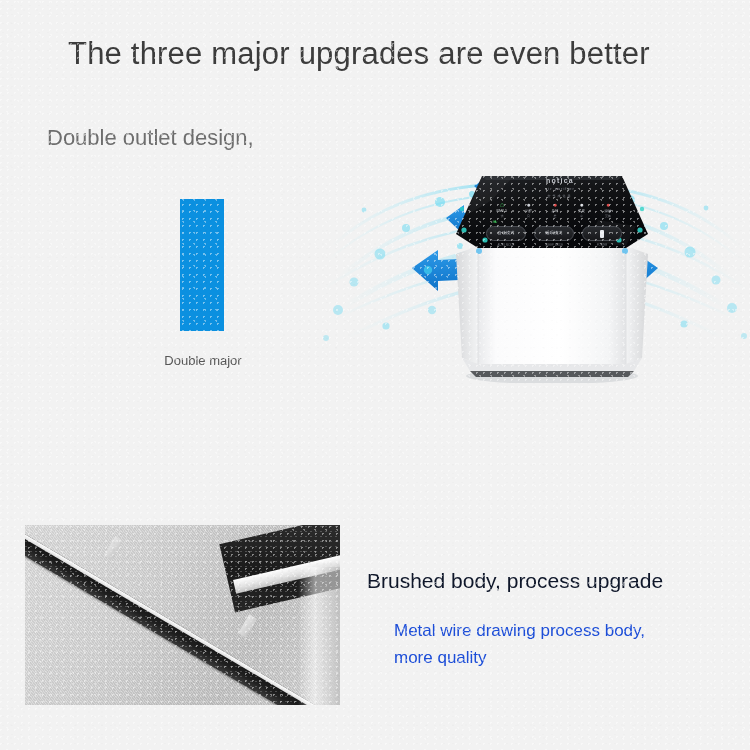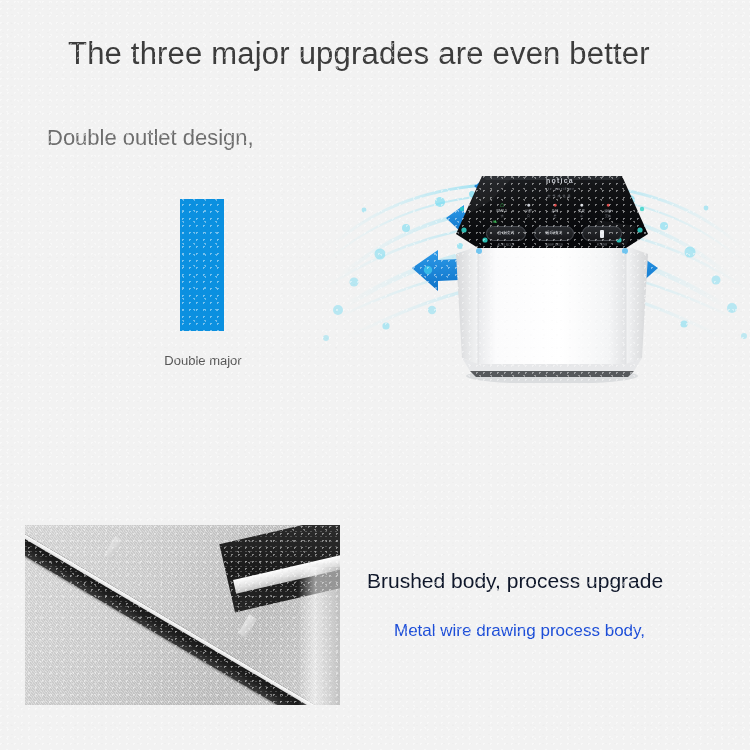--- a/index.html
+++ b/index.html
@@ -408,15 +408,16 @@
   <div class="tab t2"></div>
   <div class="corner"></div>
   <div class="corner-edge"></div>
   <div class="rightface"></div>
   <div class="grainp"></div>
 </div>
 
 <div class="br-title">Brushed body, process upgrade</div>
 <div class="br-sub">
   <div>Metal wire drawing process body,</div>
+  <div>more quality</div>
 </div>
 
 <div class="grain"></div>
 
 </body></html>

